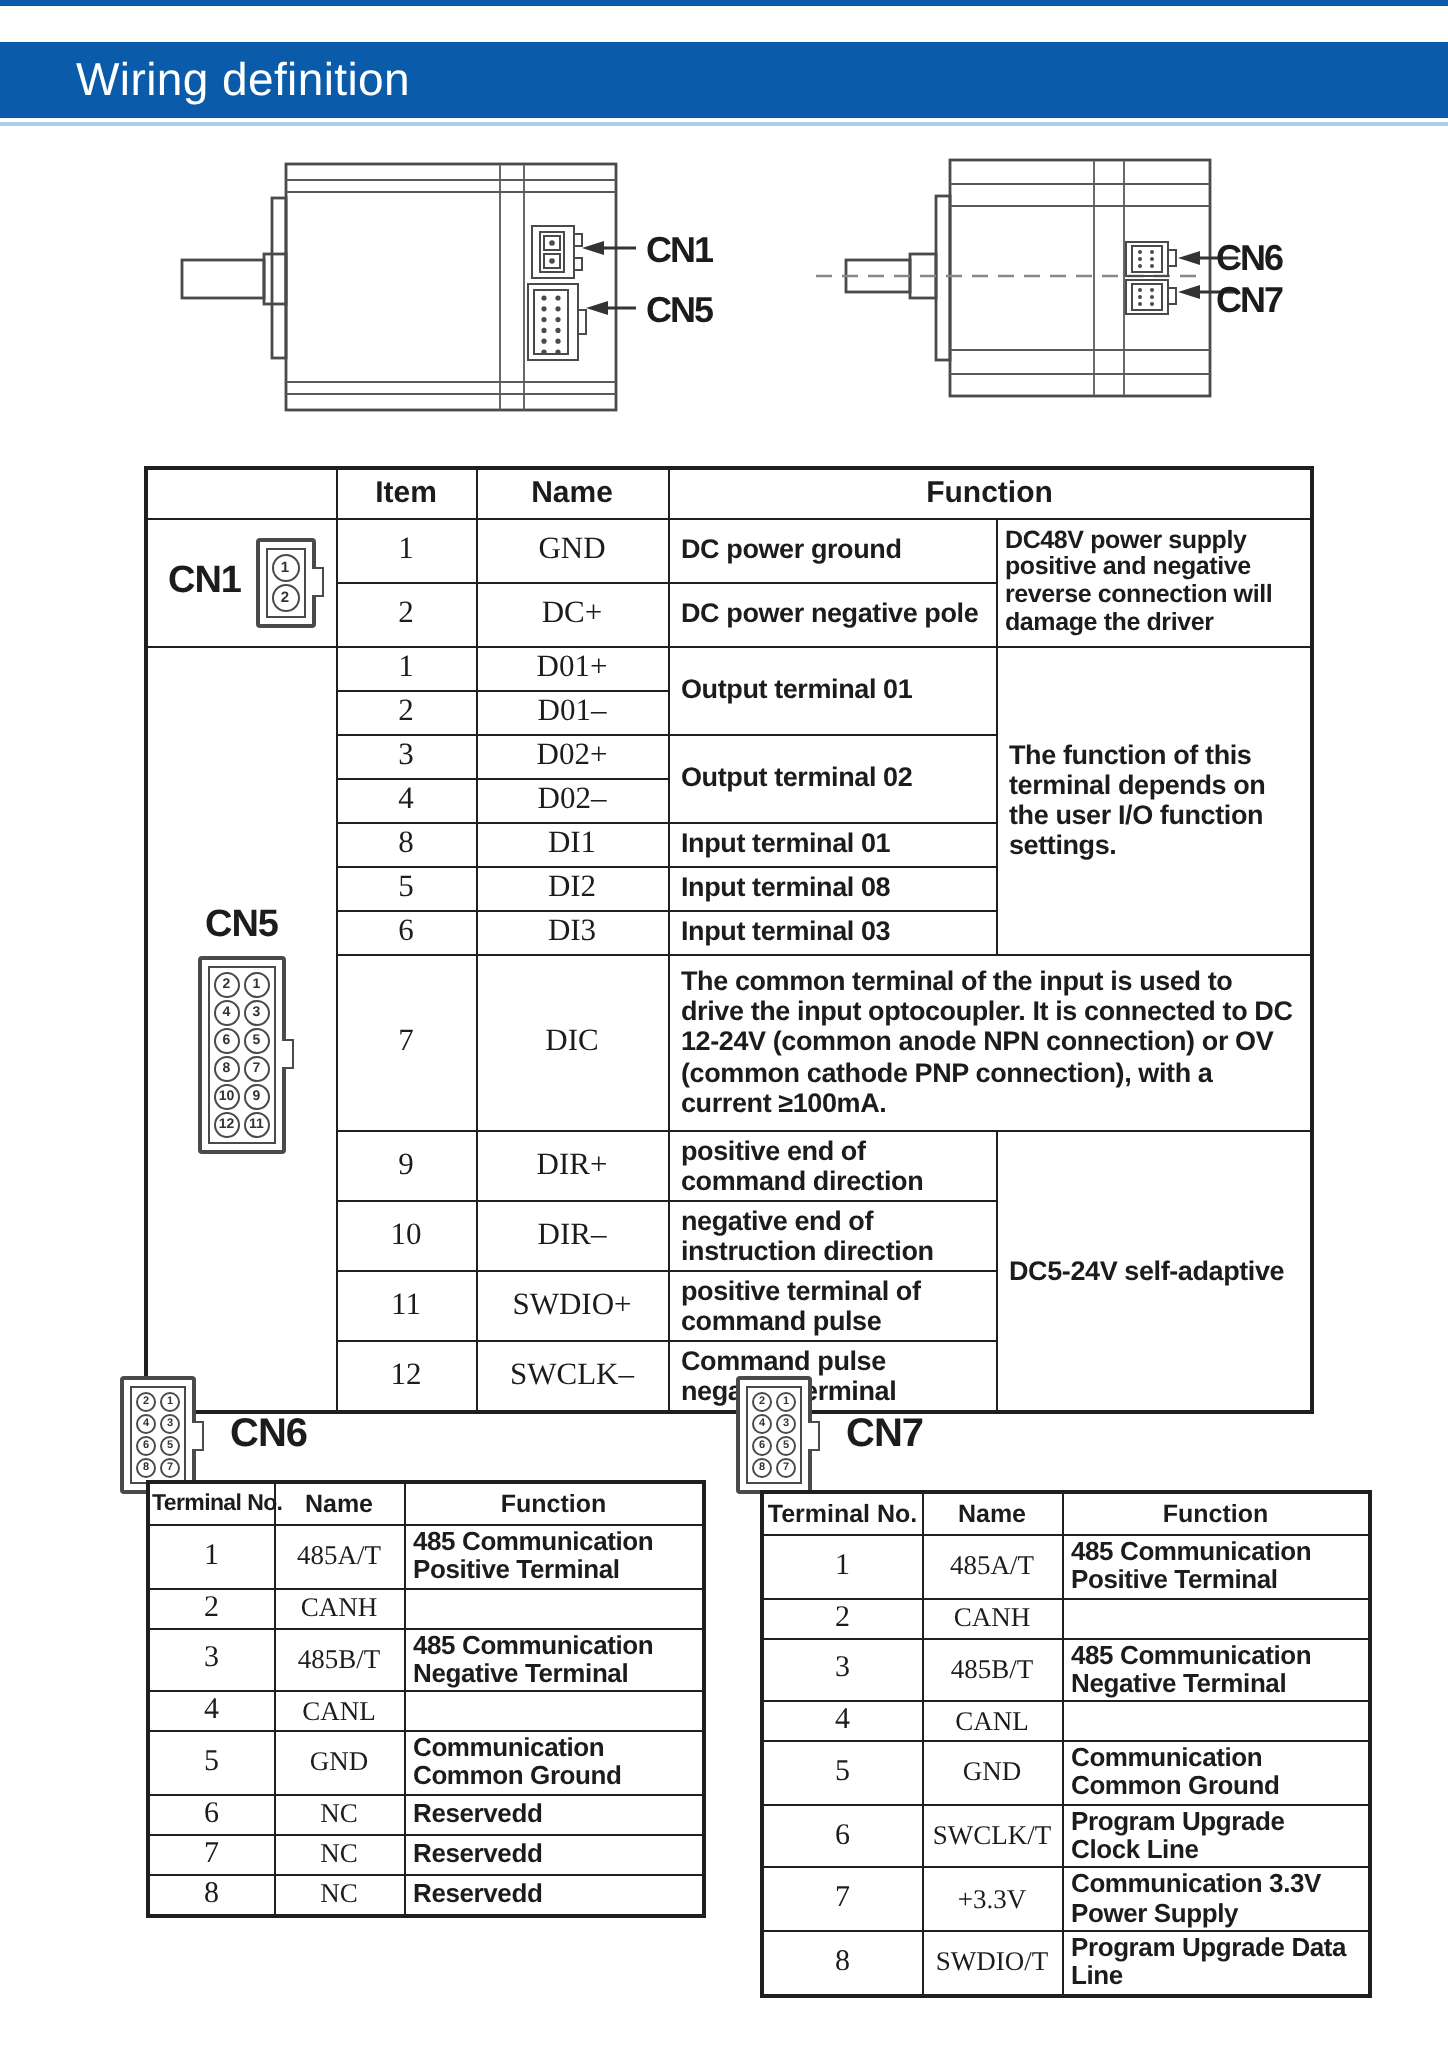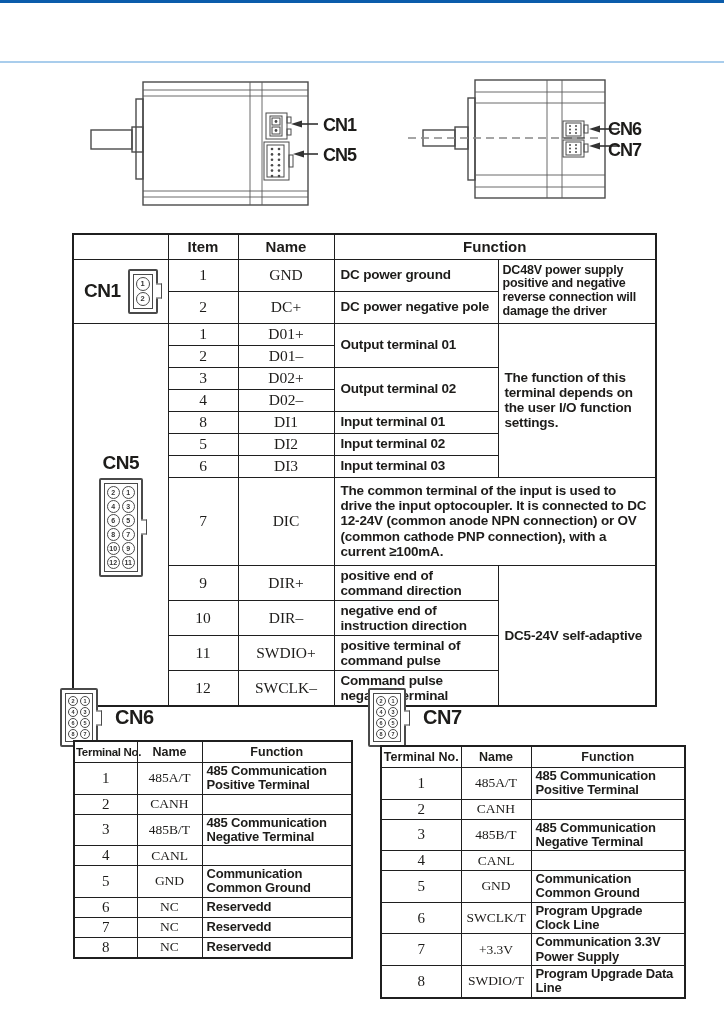--- a/index.html
+++ b/index.html
@@ -63,20 +63,23 @@
   .bt td.col-name{font-family:"Liberation Serif",serif;font-size:13.5px;text-align:center;white-space:nowrap;}
   .bt td.col-function{font-family:Liberation Sans, sans-serif;font-weight:700;font-size:13px;
         text-align:left;padding:1px 4px;line-height:1.1;letter-spacing:-.2px;}
 </style>
 </head>
 <body>
 
 <div class="page">
 
   <div class="topline" style="background: rgb(10, 92, 171);"></div>
+  <div class="titlebar" style="background: rgb(10, 92, 171);">
+    <span class="t">Wiring definition</span>
+  </div>
   <div class="underline" style="background: rgb(169, 205, 236);"></div>
 
   <svg style="position:absolute;left:85px;top:66px" width="335" height="150" viewBox="0 0 335 150">
     <g stroke="#4a4a4a" fill="none" stroke-width="1.4">
       <rect x="6" y="64" width="41" height="19"></rect>
       <rect x="47" y="61" width="11" height="25"></rect>
       <rect x="51" y="33" width="7" height="80"></rect>
       <rect x="58" y="16" width="165" height="123"></rect>
     </g>
     <g stroke="#5a5a5a" fill="none" stroke-width="0.9">
@@ -260,21 +263,21 @@
       <td class="c-name">D02–</td>
     </tr>
     <tr style="height:22px">
       <td class="c-item">8</td>
       <td class="c-name">DI1</td>
       <td class="c-fn">Input terminal 01</td>
     </tr>
     <tr style="height:22px">
       <td class="c-item">5</td>
       <td class="c-name">DI2</td>
-      <td class="c-fn">Input terminal 02</td>
+      <td class="c-fn">Input terminal 08</td>
     </tr>
     <tr style="height:22px">
       <td class="c-item">6</td>
       <td class="c-name">DI3</td>
       <td class="c-fn">Input terminal 03</td>
     </tr>
     <tr style="height:88px">
       <td class="c-item">7</td>
       <td class="c-name">DIC</td>
       <td class="c-fn" colspan="2">The common terminal of the input is used to drive the input optocoupler. It is connected to DC 12-24V (common anode NPN connection) or OV (common cathode PNP connection), with a current ≥100mA.</td>

